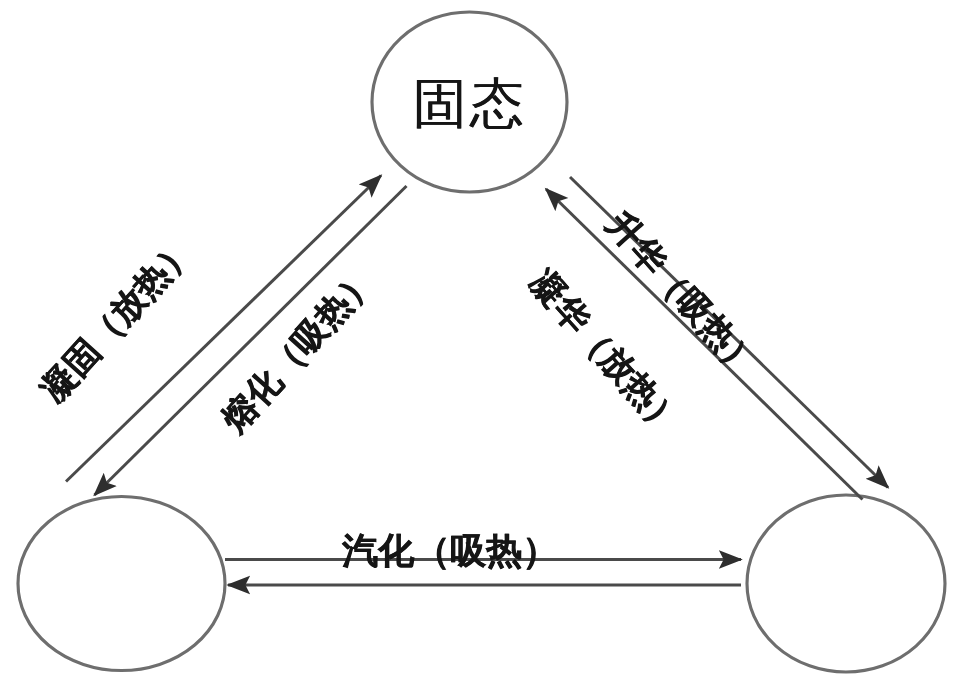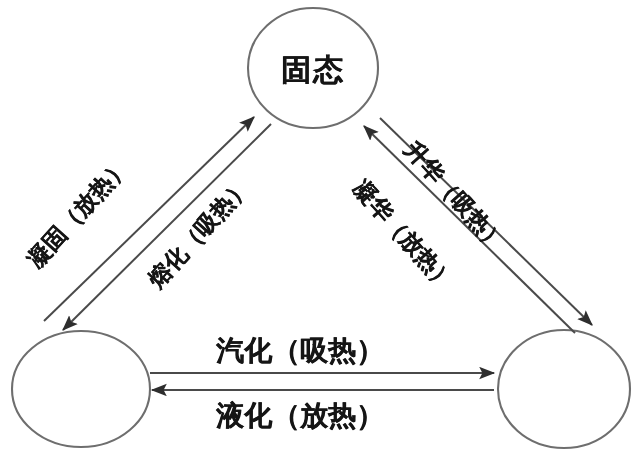--- a/index.html
+++ b/index.html
@@ -18,39 +18,40 @@
   #svg-layer {
     position: absolute;
     left: 0;
     top: 0;
     width: 641px;
     height: 451px;
   }
   .node-label {
     position: absolute;
     color: #151515;
-    font-weight: 700;
-    font-size: 30px;
+    font-weight: 400;
+    font-size: 36px;
     letter-spacing: 2px;
     white-space: nowrap;
     transform: translate(-50%, -50%);
     text-shadow: 0.4px 0 0 #151515;
   }
   .edge-label {
     position: absolute;
     color: #151515;
     font-weight: 700;
     font-size: 23px;
     white-space: nowrap;
     letter-spacing: 0px;
     text-shadow: 0.4px 0 0 #151515;
   }
   .edge-label.horiz {
     transform: translate(-50%, -50%);
-    font-size: 28px;
+    font-size: 24px;
+    margin-top: 16px;
   }
   #lbl-ninggu {
     left: 78px;
     top: 213px;
     transform: translate(-50%, -50%) rotate(-48deg);
   }
   #lbl-ronghua {
     left: 199px;
     top: 233px;
     transform: translate(-50%, -50%) rotate(-48deg);
@@ -103,15 +104,14 @@
     <line x1="494" y1="390" x2="152" y2="390" stroke="#4a4a4a" stroke-width="2" marker-end="url(#ah)"></line>
   </svg>
 
   <div class="node-label" style="left:313px; top:70px;">固态</div>
 
   <div class="edge-label" id="lbl-ninggu">凝固（放热）</div>
   <div class="edge-label" id="lbl-ronghua">熔化（吸热）</div>
   <div class="edge-label" id="lbl-shenghua">升华（吸热）</div>
   <div class="edge-label" id="lbl-ninghua">凝华（放热）</div>
   <div class="edge-label horiz" id="lbl-qihua">汽化（吸热）</div>
-  <div class="edge-label horiz" id="lbl-yehua">液化（放热）</div>
 
 </div>
 
 </body></html>

